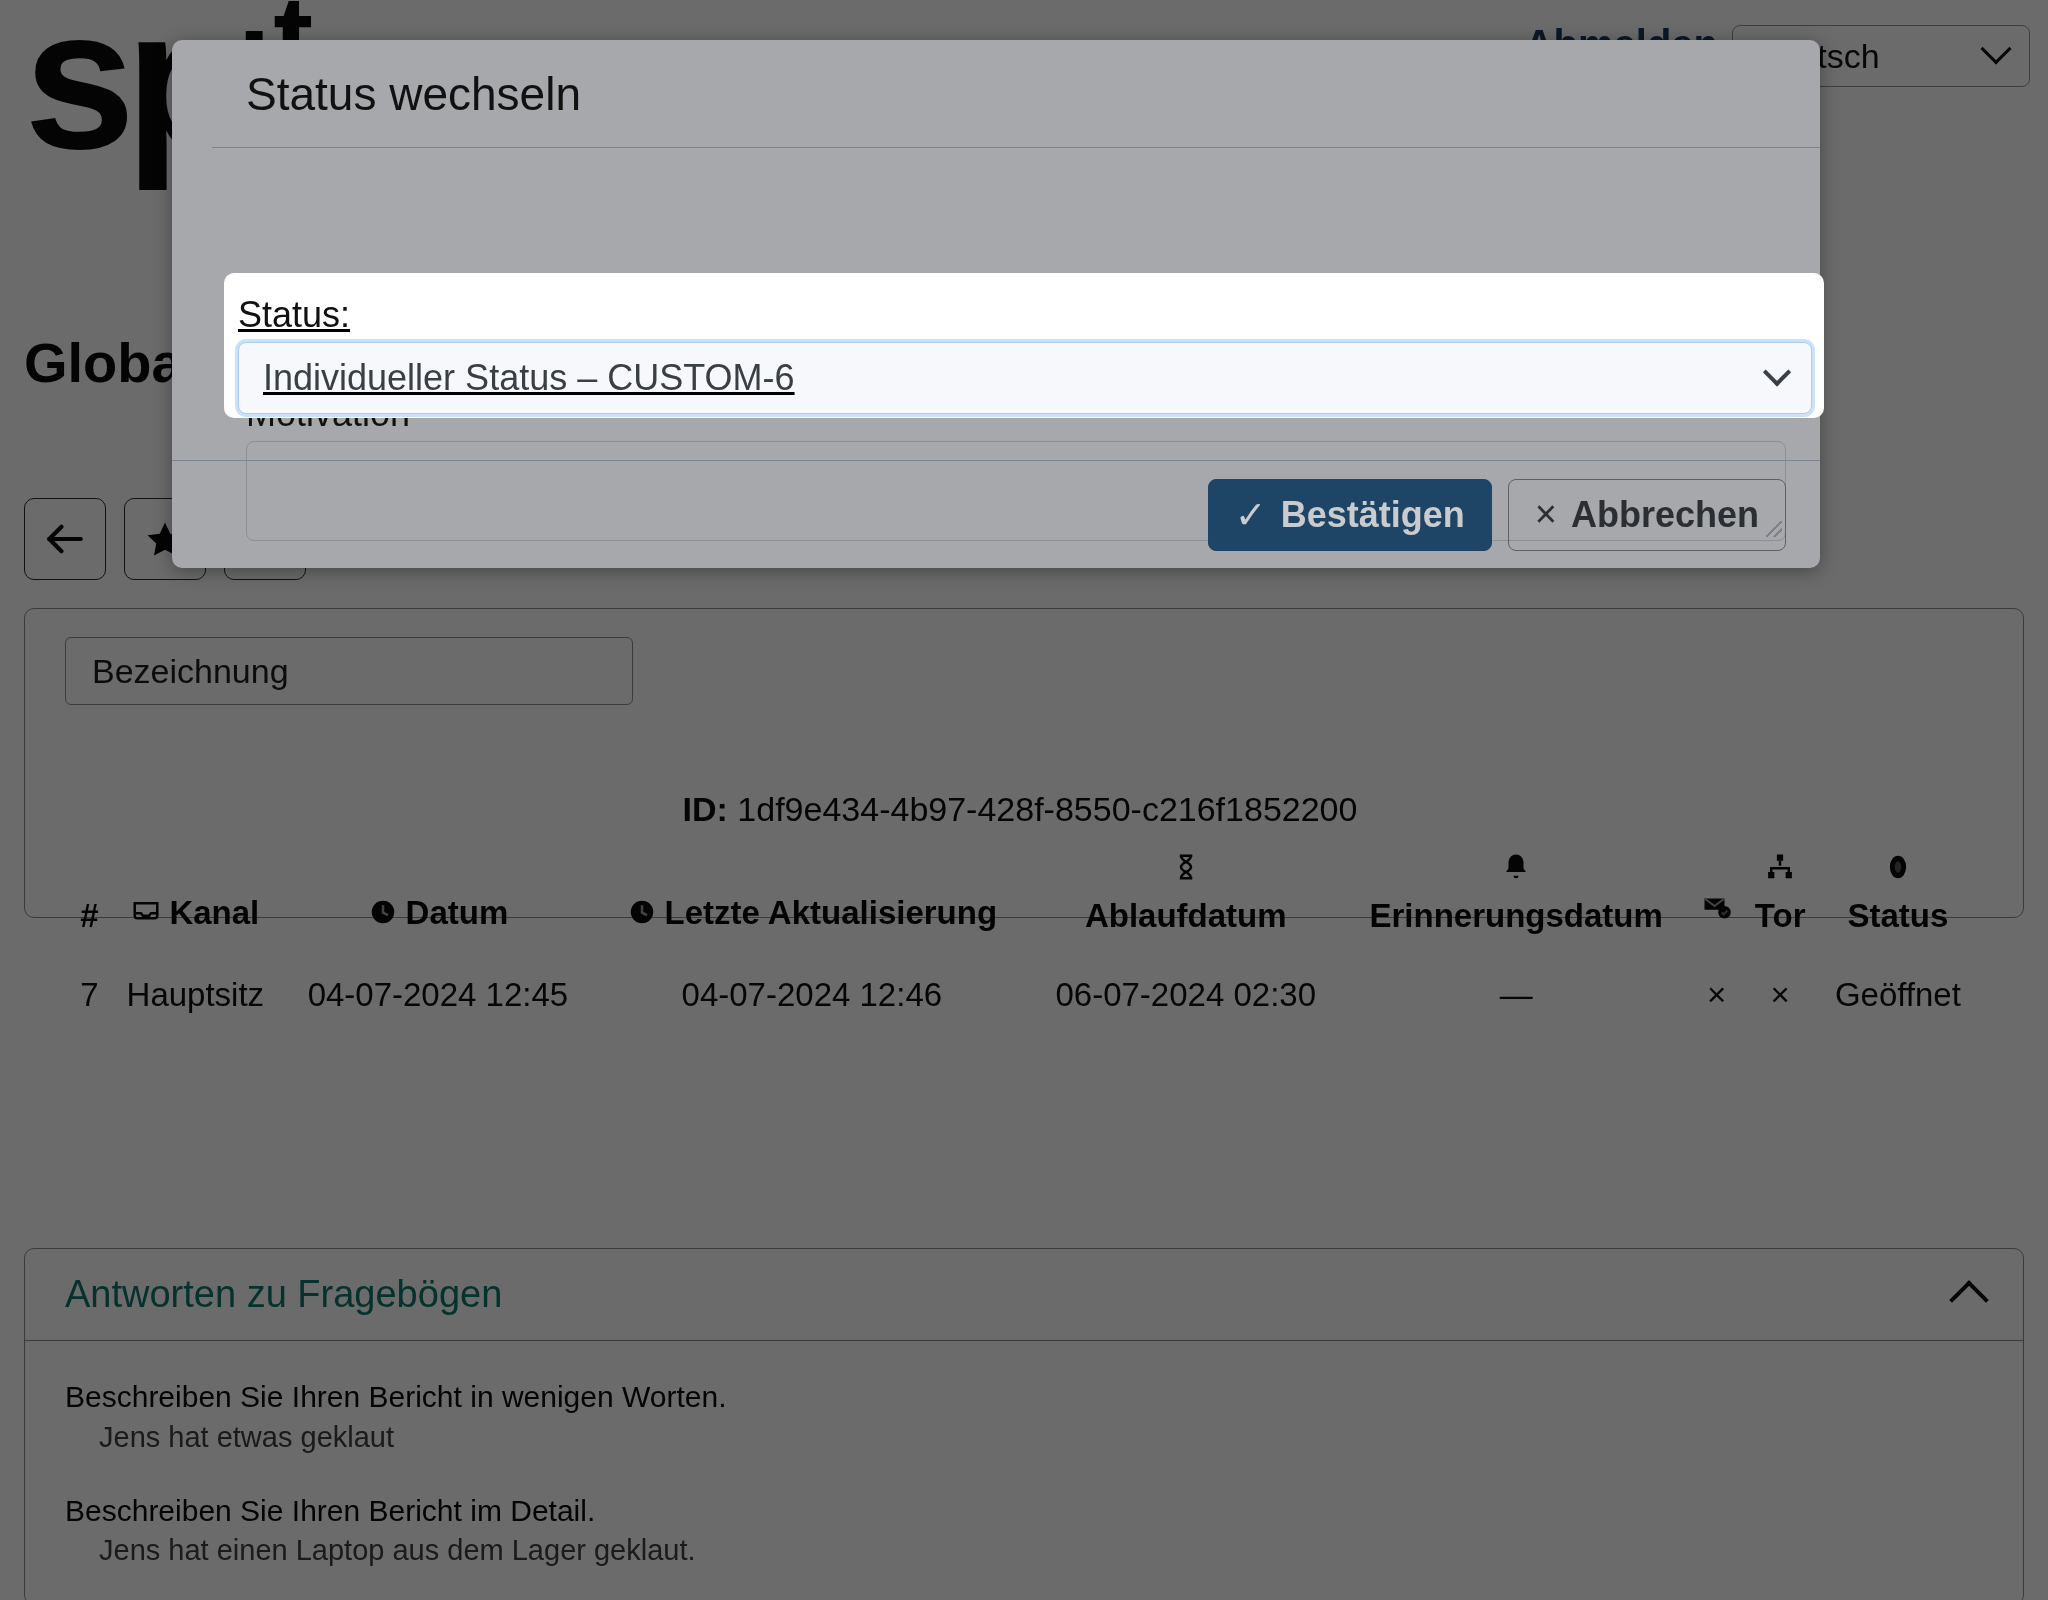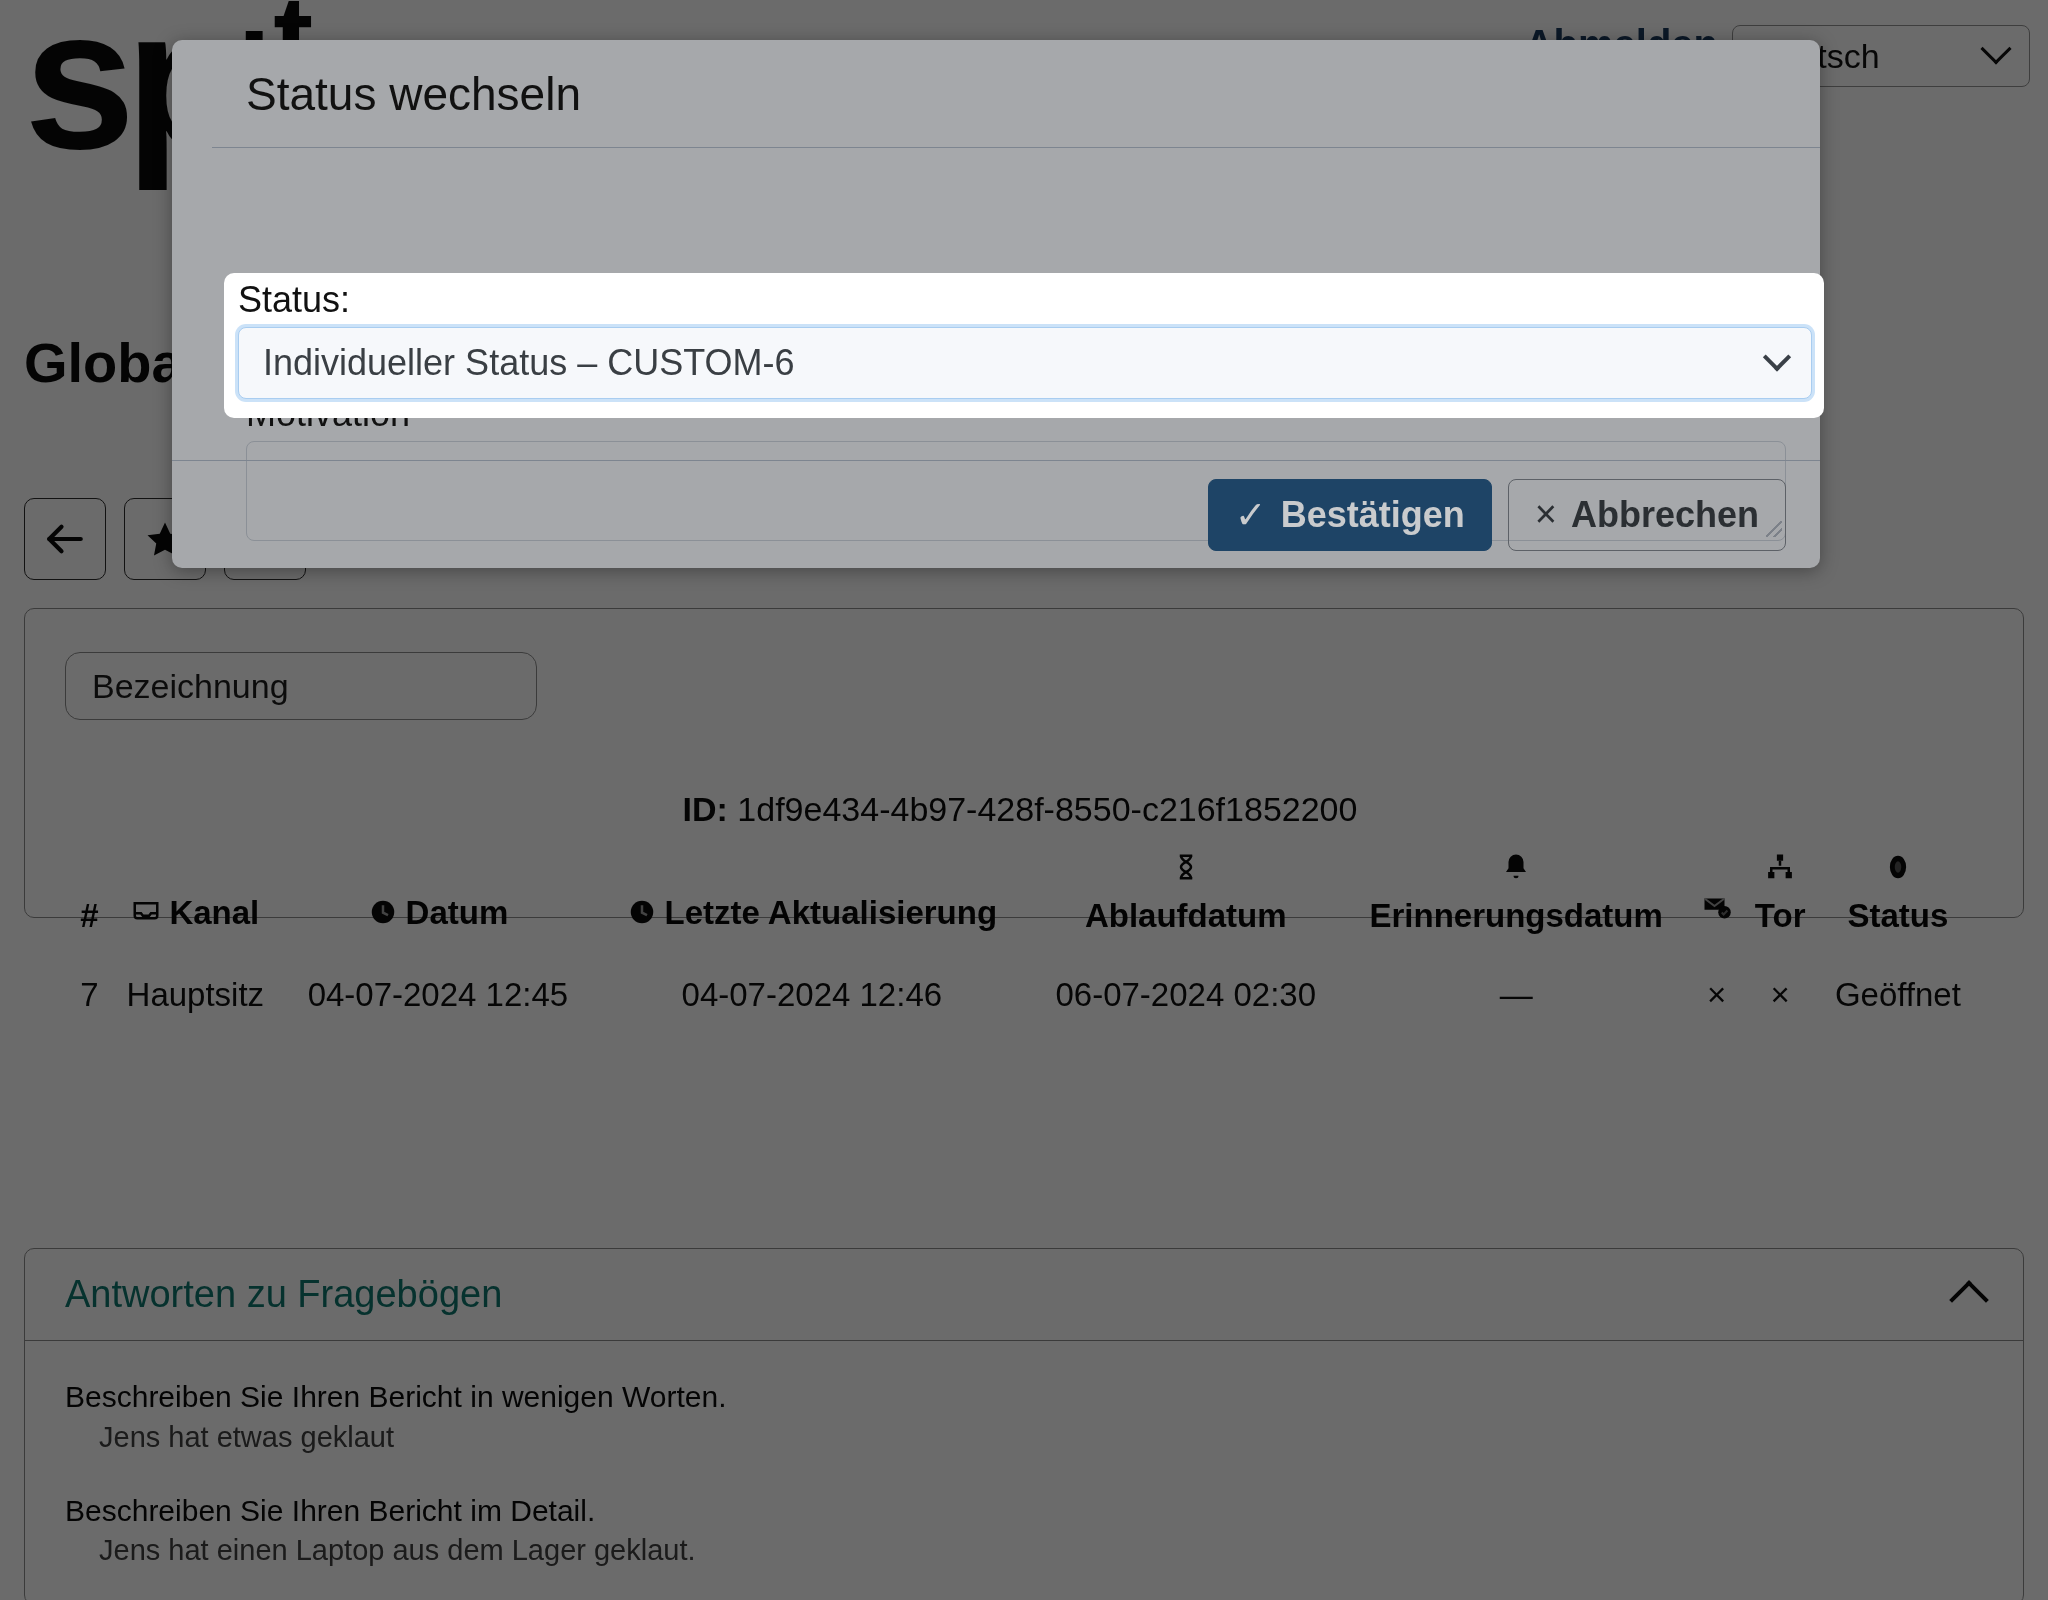--- a/index.html
+++ b/index.html
@@ -67,25 +67,25 @@
   .tool-btn svg { width: 42px; height: 42px; fill: #0a0a0a; stroke: #0a0a0a; }
 
   .card {
     position: absolute; left: 24px; right: 24px;
     border: 1px solid #8d8d8d; border-radius: 10px;
     background: transparent;
   }
   #detail-card { top: 608px; height: 310px; }
   #detail-card .search-row { padding: 28px 40px 0 40px; }
   .search-input {
-    width: 472px; height: 68px;
-    border: 1px solid #8d8d8d; border-radius: 15px;
+    width: 568px; height: 68px;
+    border: 1px solid #8d8d8d; border-radius: 6px;
     background: transparent;
     display: flex; align-items: center;
-    padding: 0 26px; font-size: 34px; color: #1d1d1d; margin-top: 15px;
+    padding: 0 26px; font-size: 34px; color: #1d1d1d;
   }
 
   .record-id {
     position: absolute; left: 0; right: 8px; top: 790px;
     text-align: center; font-size: 34px; color: #0c0c0c;
   }
   .record-id b { font-weight: 700; }
 
   table.records {
     position: absolute; left: 70px; right: 70px; top: 852px;
@@ -160,21 +160,21 @@
   .spotlight {
     position: absolute;
     left: 12px; top: 125px;
     width: 1600px; height: 145px;
     background: #ffffff;
     border-radius: 10px;
     z-index: 3;
   }
   .field-status {
     position: absolute; z-index: 4;
-    left: 26px; top: 131px; width: 1574px;
+    left: 26px; top: 146px; width: 1574px; text-decoration: underline;
   }
   .lbl {
     font-size: 36px; color: #111; margin-bottom: 6px; display:block;
   }
   .select-box {
     width: 100%; height: 72px;
     background: #f6f8fb;
     border: 1px solid #a9cdf0;
     border-radius: 8px;
     box-shadow: 0 0 0 3px rgba(140,190,240,0.45);

